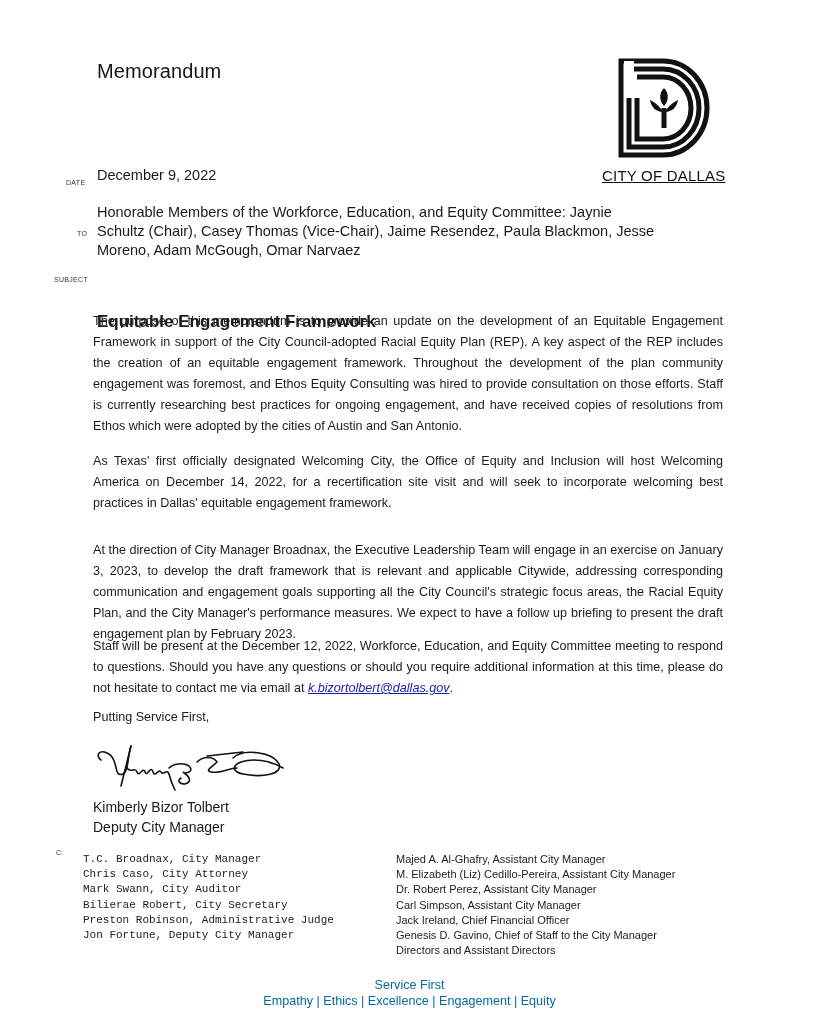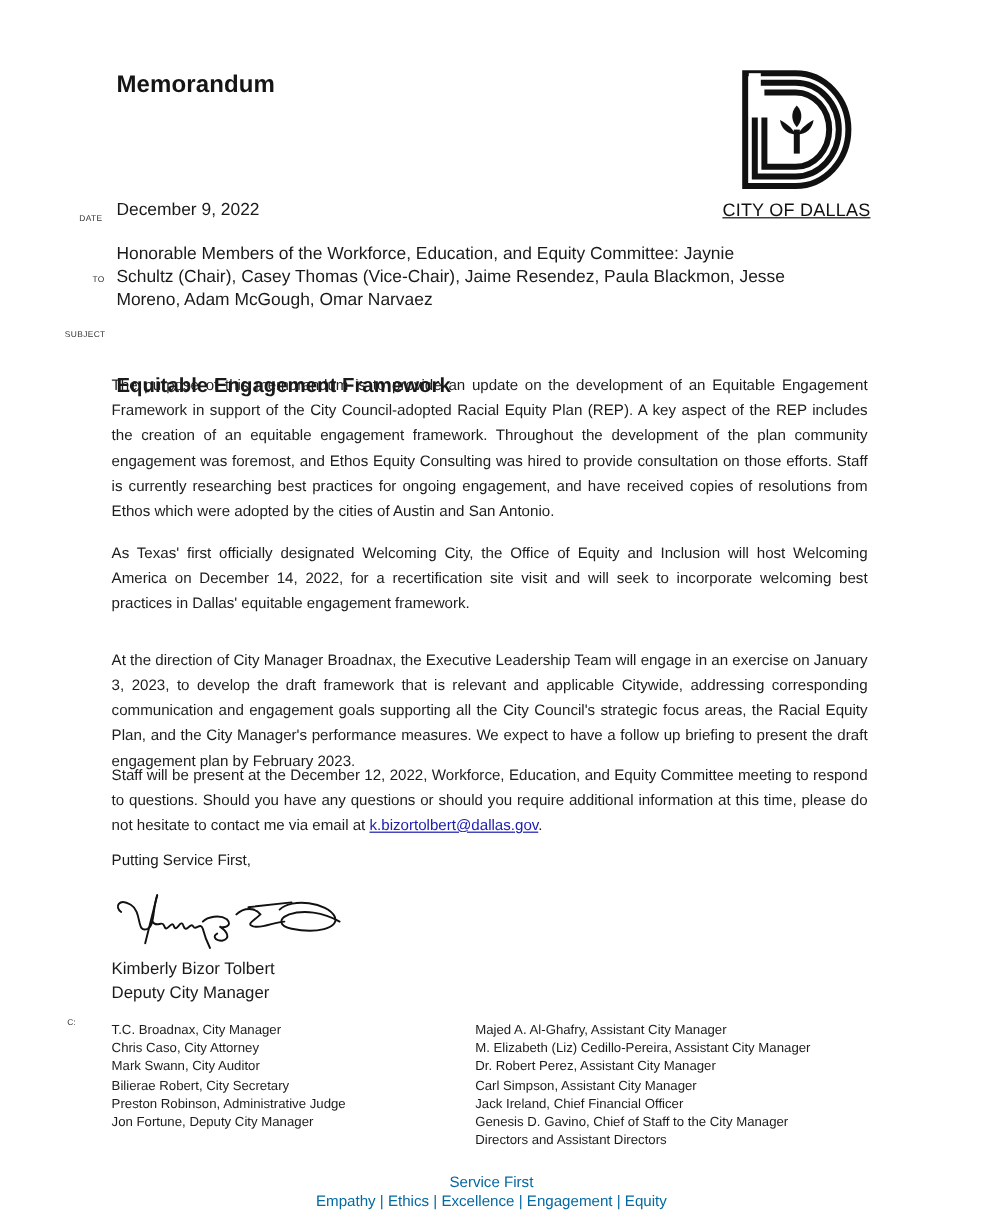--- a/index.html
+++ b/index.html
@@ -1,40 +1,40 @@
 <!DOCTYPE html>
 <html><head>
   <meta charset="utf-8">
   <style>
     html, body { margin:0; padding:0; background:#ffffff; }
     body { width:819px; height:1023px; position:relative; overflow:hidden;
       font-family:"Liberation Sans", sans-serif; color:#1a1a1a; }
     .abs { position:absolute; }
-    .title { left:97px; top:60px; font-size:20px; font-weight:bold; color:#151515; letter-spacing:0.1px; }
+    .title { left:97px; top:60px; font-size:20px; font-weight:normal; color:#151515; letter-spacing:0.1px; }
     .logo { left:618px; top:58px; width:94px; height:100px; }
     .city { left:602px; top:167px; font-size:15px; color:#111; letter-spacing:0.2px;text-decoration:underline; }
     .lbl { font-size:7px; color:#333; text-transform:uppercase; letter-spacing:0.3px; }
     .date-lbl { left:66px; top:179px; }
     .date-val { left:97px; top:167px; font-size:14.5px; }
     .to-lbl { left:77px; top:230px; }
     .to-val { left:97px; top:203px; width:560px; font-size:14.5px; line-height:19px; }
     .subj-lbl { left:54px; top:276px; }
     .subj-val { left:97px; top:271px; font-size:17px; font-weight:bold;margin-top:41px; }
     .body { left:93px; width:630px; font-size:12.6px; line-height:21px; text-align:justify; color:#1c1c1c; }
     .p1 { top:311px; }
     .p2 { top:451px; }
     .p3 { top:520px;margin-top:20px; }
     .p4 { top:636px; }
-    .email { color:#1a1ab0; text-decoration:underline; }
+    .email { color:#1a1ab0; text-decoration:underline;font-style:italic; }
     .closing { left:93px; top:710px; font-size:12.6px; }
     .sig { left:93px; top:738px; width:195px; height:60px; }
     .signer { left:93px; top:797px; font-size:14px; line-height:20px; }
     .cc-lbl { left:56px; top:849px; font-size:7px; color:#333; }
     .cc-col { font-size:11px; line-height:15.2px; color:#1c1c1c; }
-    .cc-left { left:93px; top:852px; }
+    .cc-left { left:83px; top:852px;font-family:Liberation Mono, monospace; }
     .cc-right { left:396px; top:852px; }
     .footer { left:0; width:819px; top:977px; text-align:center; font-size:12.6px; line-height:16px; color:#0369a1; }
   </style>
 </head>
 <body>
 
 <div class="abs title">Memorandum</div>
 
 <svg class="abs logo" viewBox="0 0 94 100">
   <g fill="none" stroke="#111" stroke-width="5">

